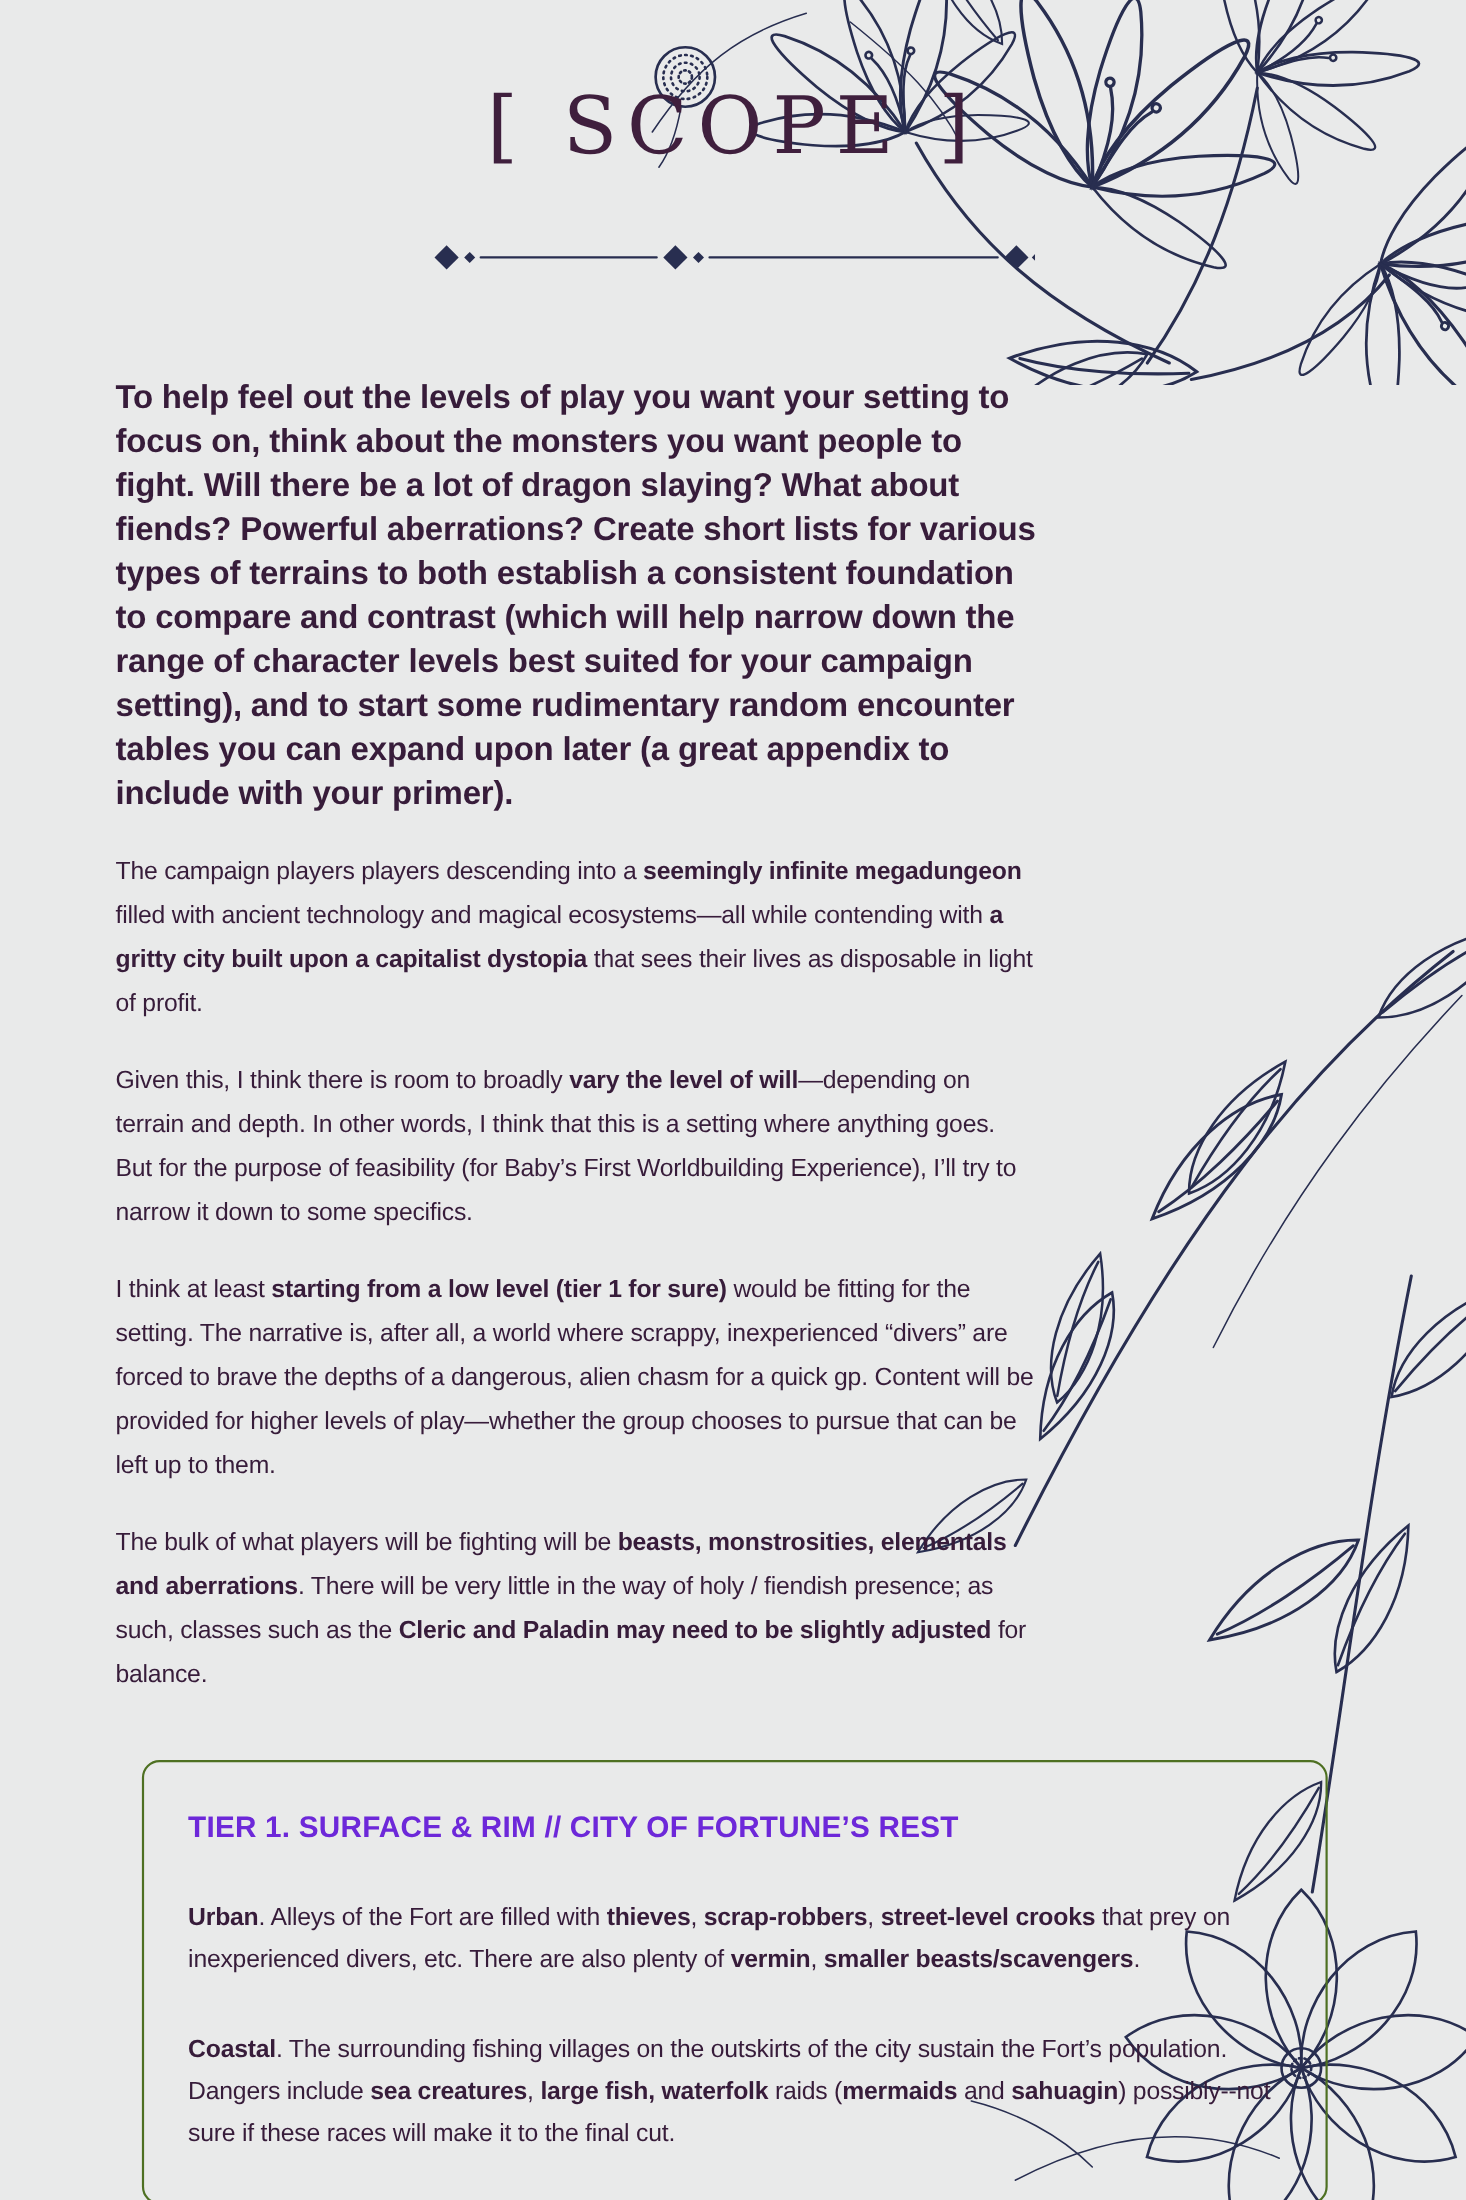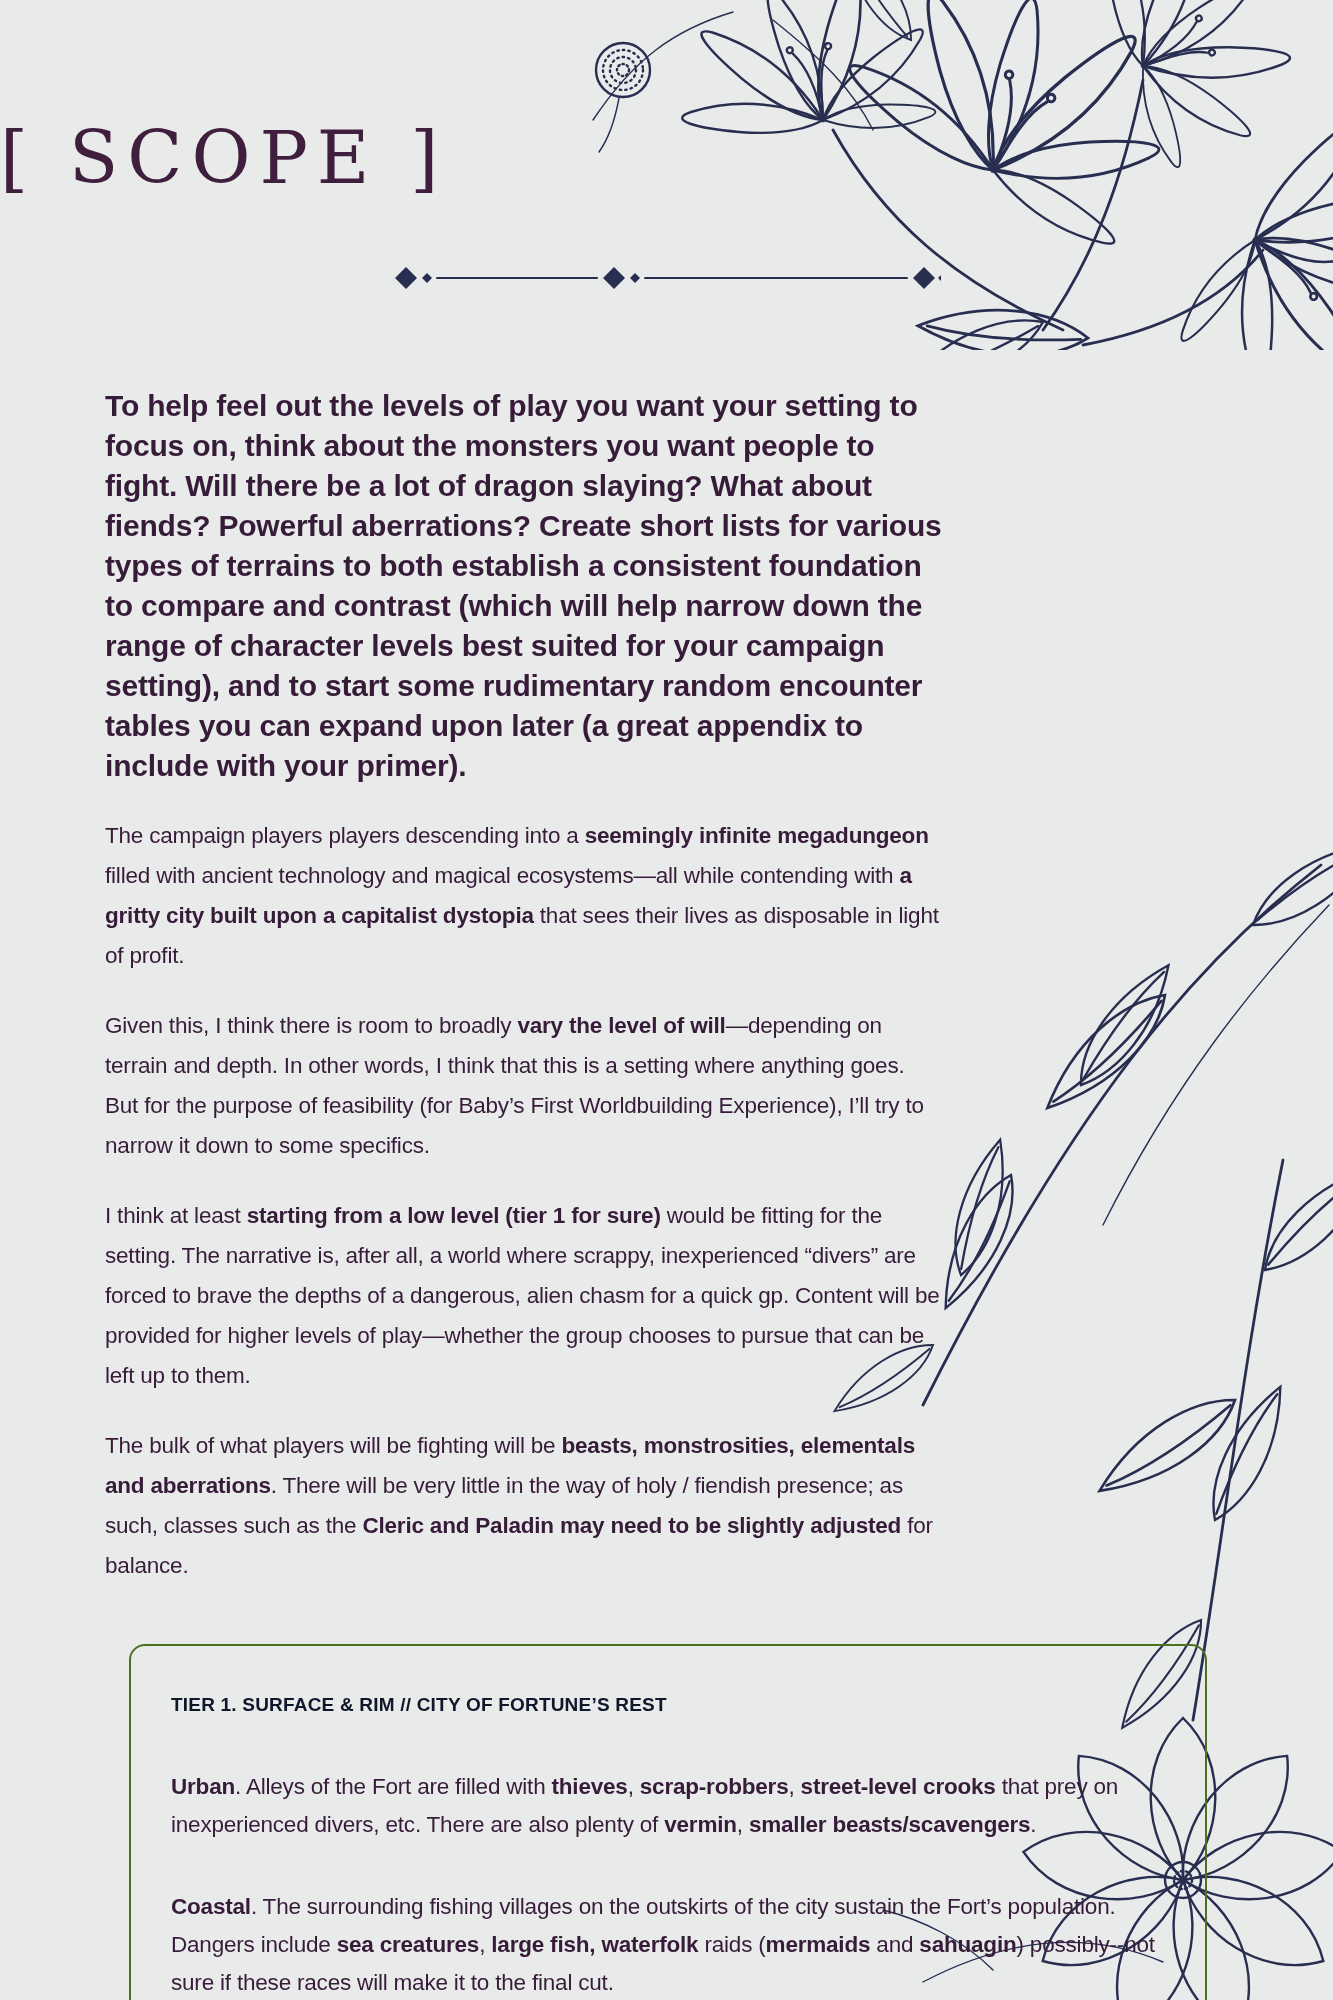--- a/index.html
+++ b/index.html
@@ -24,21 +24,22 @@
   .deco-bottom-right{bottom:0;right:0}
 
   main{position:relative;z-index:1}
 
   h1{
     font-family:"DejaVu Serif","Liberation Serif",serif;
     font-weight:400;
     font-size:72px;
     letter-spacing:9px;
     color:#3f1f3d;
-    margin:116px 0 0 0;
+    text-align:center;
+    margin:72px 0 0 0;
   }
   .divider-wrap{text-align:center;margin-top:66px;height:24px}
 
   .body-copy{
     width:838px;
     margin:96px 0 0 105px;
     font-size:22.5px;
     line-height:40px;
     letter-spacing:-0.2px;
   }
@@ -51,23 +52,23 @@
     width:1078px;
     border:2px solid #4e7022;
     border-radius:16px;
     padding:40px 46px 44px 40px;
     font-size:22.5px;
     line-height:38px;
     letter-spacing:-0.2px;
     background:transparent;
   }
   .tier-box h2{
-    font-size:19px;
+    font-size:27px;
     letter-spacing:0.2px;
-    color:#0f172a;
+    color:#6d28d9;
     margin:0 0 44px 0;
   }
   .tier-box p{margin:0 0 44px 0}
   .tier-box p:last-child{margin-bottom:0}
 </style>
 </head>
 <body>
 
 <svg width="0" height="0" style="position:absolute">
   <defs>

